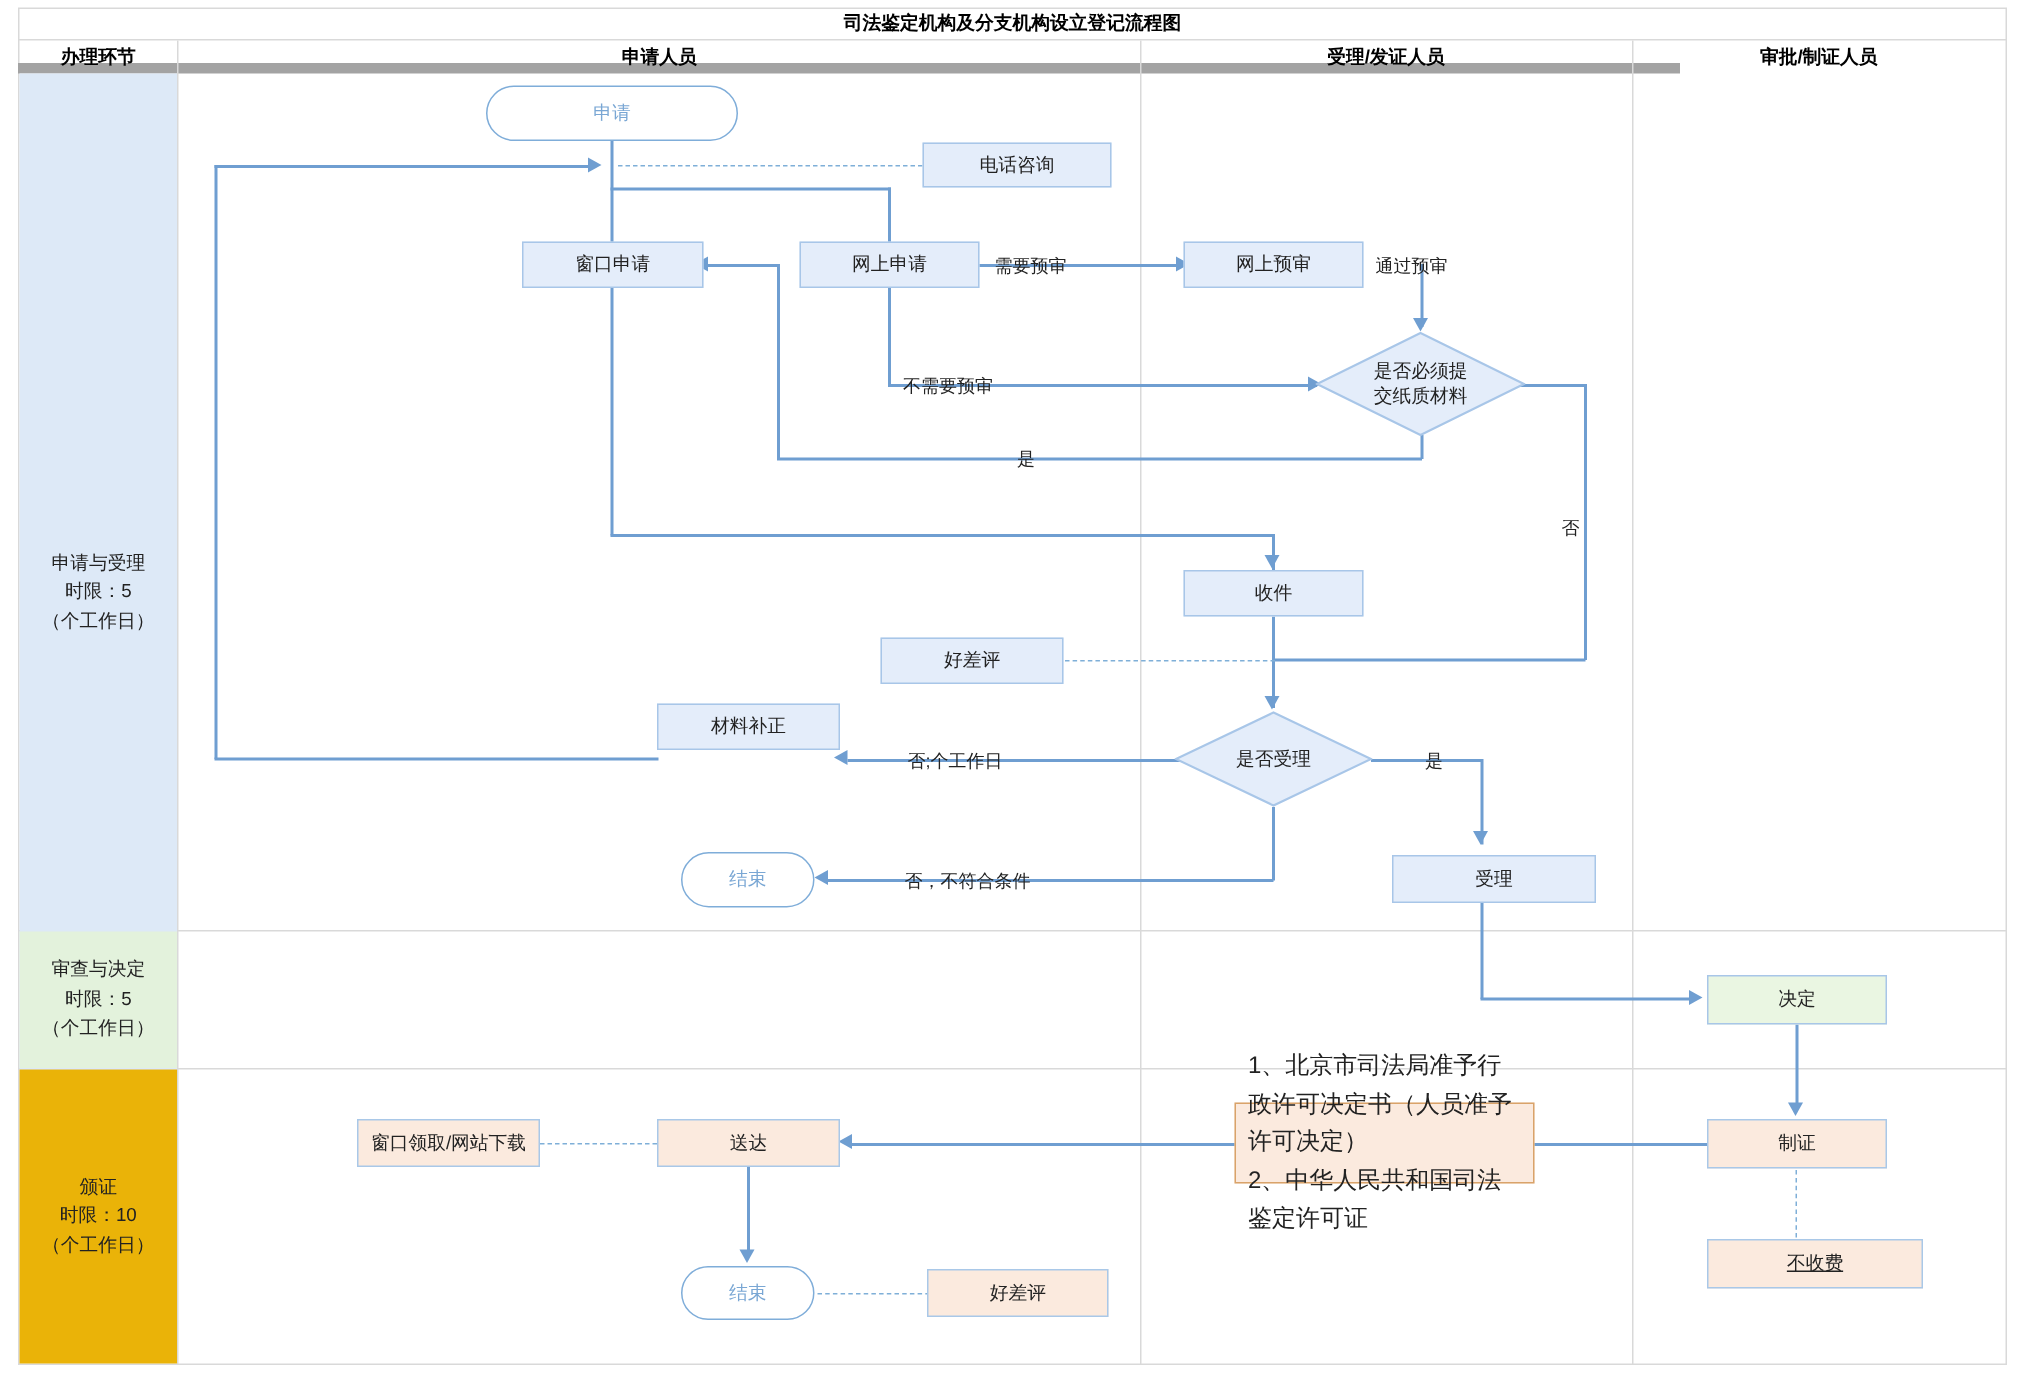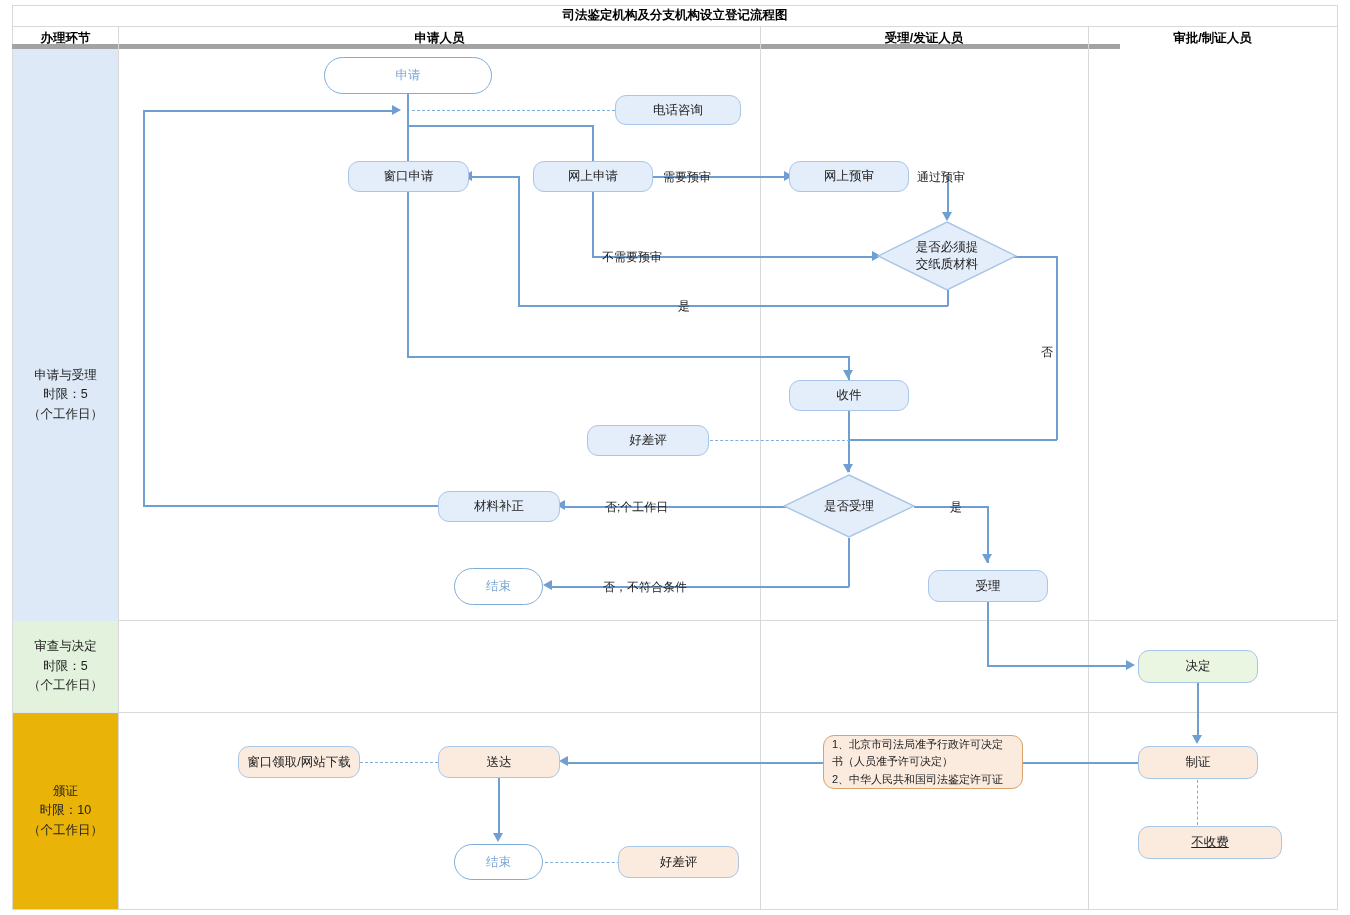--- a/index.html
+++ b/index.html
@@ -4,41 +4,41 @@
 <style>
   html,body{margin:0;padding:0;background:#ffffff;}
   body{font-family:"Liberation Sans","DejaVu Sans",sans-serif;}
   #page{position:relative;width:1350px;height:915px;background:#fff;overflow:hidden;}
 
   
   .frame{position:absolute;left:12px;top:5px;width:1326px;height:905px;border:1px solid #d9d9d9;box-sizing:border-box;}
   .title-row{position:absolute;left:12px;top:5px;width:1326px;height:22px;
     display:flex;align-items:center;justify-content:center;
     font-size:12.5px;font-weight:bold;color:#000;border-bottom:1px solid #d9d9d9;box-sizing:border-box;}
-  .hdr-row{position:absolute;left:12px;top:27px;width:1108px;height:22px;border-bottom:5px solid #a3a3a3;box-sizing:border-box;}
+  .hdr-row{position:absolute;left:12px;top:27px;width:1108px;height:22px;border-bottom:7px solid #a3a3a3;box-sizing:border-box;}
   .hdr-cell{position:absolute;top:0;height:22px;display:flex;align-items:center;justify-content:center;
     font-size:12.5px;font-weight:bold;color:#000;box-sizing:border-box;}
 
   
   .vsep{position:absolute;width:1px;background:#d9d9d9;}
   
   .hsep{position:absolute;height:1px;background:#d9d9d9;}
 
   
   .stage{position:absolute;left:13px;width:105px;display:flex;align-items:center;justify-content:center;
     text-align:center;font-size:12.5px;color:#222;line-height:1.55;box-sizing:border-box;}
 
   
   .node{position:absolute;box-sizing:border-box;display:flex;align-items:center;justify-content:center;
-    text-align:center;font-size:12.5px;color:#222;line-height:1.35;border-radius:11px;}
+    text-align:center;font-size:12.5px;color:#222;line-height:1.35;}
   .rect{border:1px solid #a8c6e8;background:#e4edfa;}
   .rect-green{border:1px solid #a8c6e8;background:#eaf6e2;}
   .rect-orange{border:1px solid #a9c8e8;background:#fbeade;}
   .term{border:1px solid #7fadd9;background:#ffffff;border-radius:22px;color:#7aa7d4;}
-  .note{border:1px solid #d9a36a;background:#fbeade;font-size:11px;color:#222;
+  .note{border:1px solid #d9a36a;background:#fbeade;font-size:16px;color:#222;
     text-align:left;justify-content:center;padding:4px 8px;line-height:1.6;}
 
   .diamond{position:absolute;}
   .diamond .dlabel{position:absolute;left:0;top:0;width:100%;height:100%;
     display:flex;align-items:center;justify-content:center;text-align:center;
     font-size:12.5px;color:#222;line-height:1.35;}
 
   
   .ln{position:absolute;background:#6f9ed1;}
   .lnh{height:1.6px;}
@@ -202,25 +202,25 @@
 
   <div class="node rect" style="left:587px;top:425px;width:122px;height:31px;">好差评</div>
 
   <div class="diamond" style="left:783px;top:474px;width:132px;height:64px;">
     <svg width="132" height="64" viewBox="0 0 132 64">
       <polygon points="66,1 131,32 66,63 1,32" fill="#e4edfa" stroke="#a8c6e8" stroke-width="1.4"></polygon>
     </svg>
     <div class="dlabel">是否受理</div>
   </div>
 
-  <div class="node rect" style="left:438px;top:491px;width:122px;height:31px;">材料补正</div>
+  <div class="node rect" style="left:438px;top:469px;width:122px;height:31px;">材料补正</div>
 
   <div class="node term" style="left:454px;top:568px;width:89px;height:37px;">结束</div>
 
-  <div class="node rect" style="left:928px;top:570px;width:120px;height:32px;">受理</div>
+  <div class="node rect" style="left:928px;top:570px;width:136px;height:32px;">受理</div>
 
   <div class="node rect-green" style="left:1138px;top:650px;width:120px;height:33px;">决定</div>
 
   <div class="node rect-orange" style="left:1138px;top:746px;width:120px;height:33px;">制证</div>
 
   <div class="node rect-orange" style="left:1138px;top:826px;width:144px;height:33px;text-decoration:underline;">不收费</div>
 
   <div class="node note" style="left:823px;top:735px;width:200px;height:54px;">
     <div>
       <div>1、北京市司法局准予行政许可决定书（人员准予许可决定）</div>

